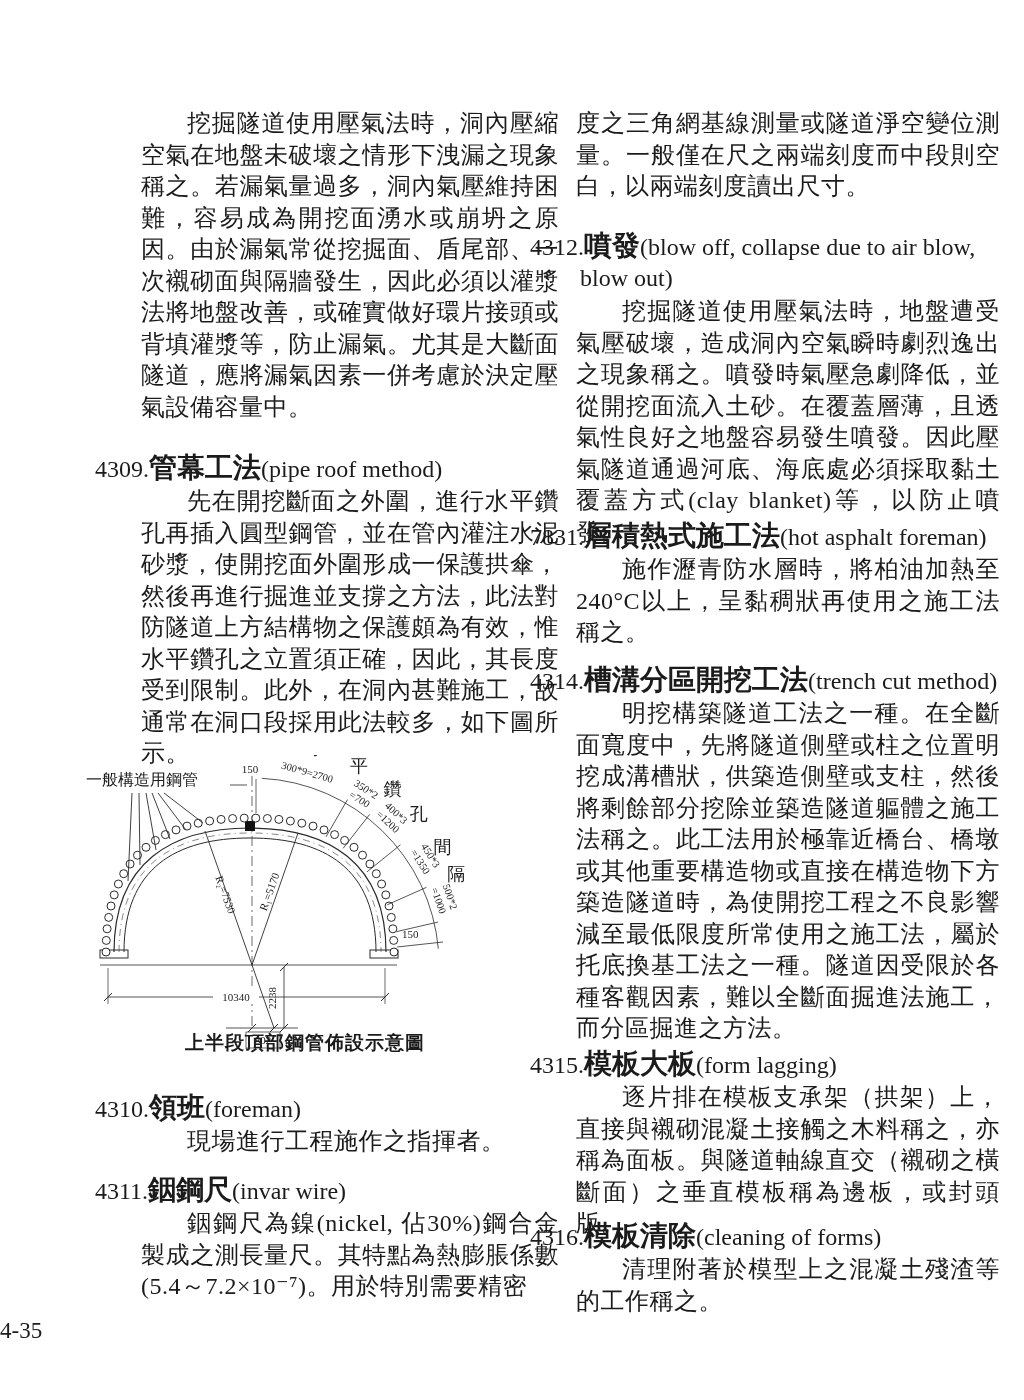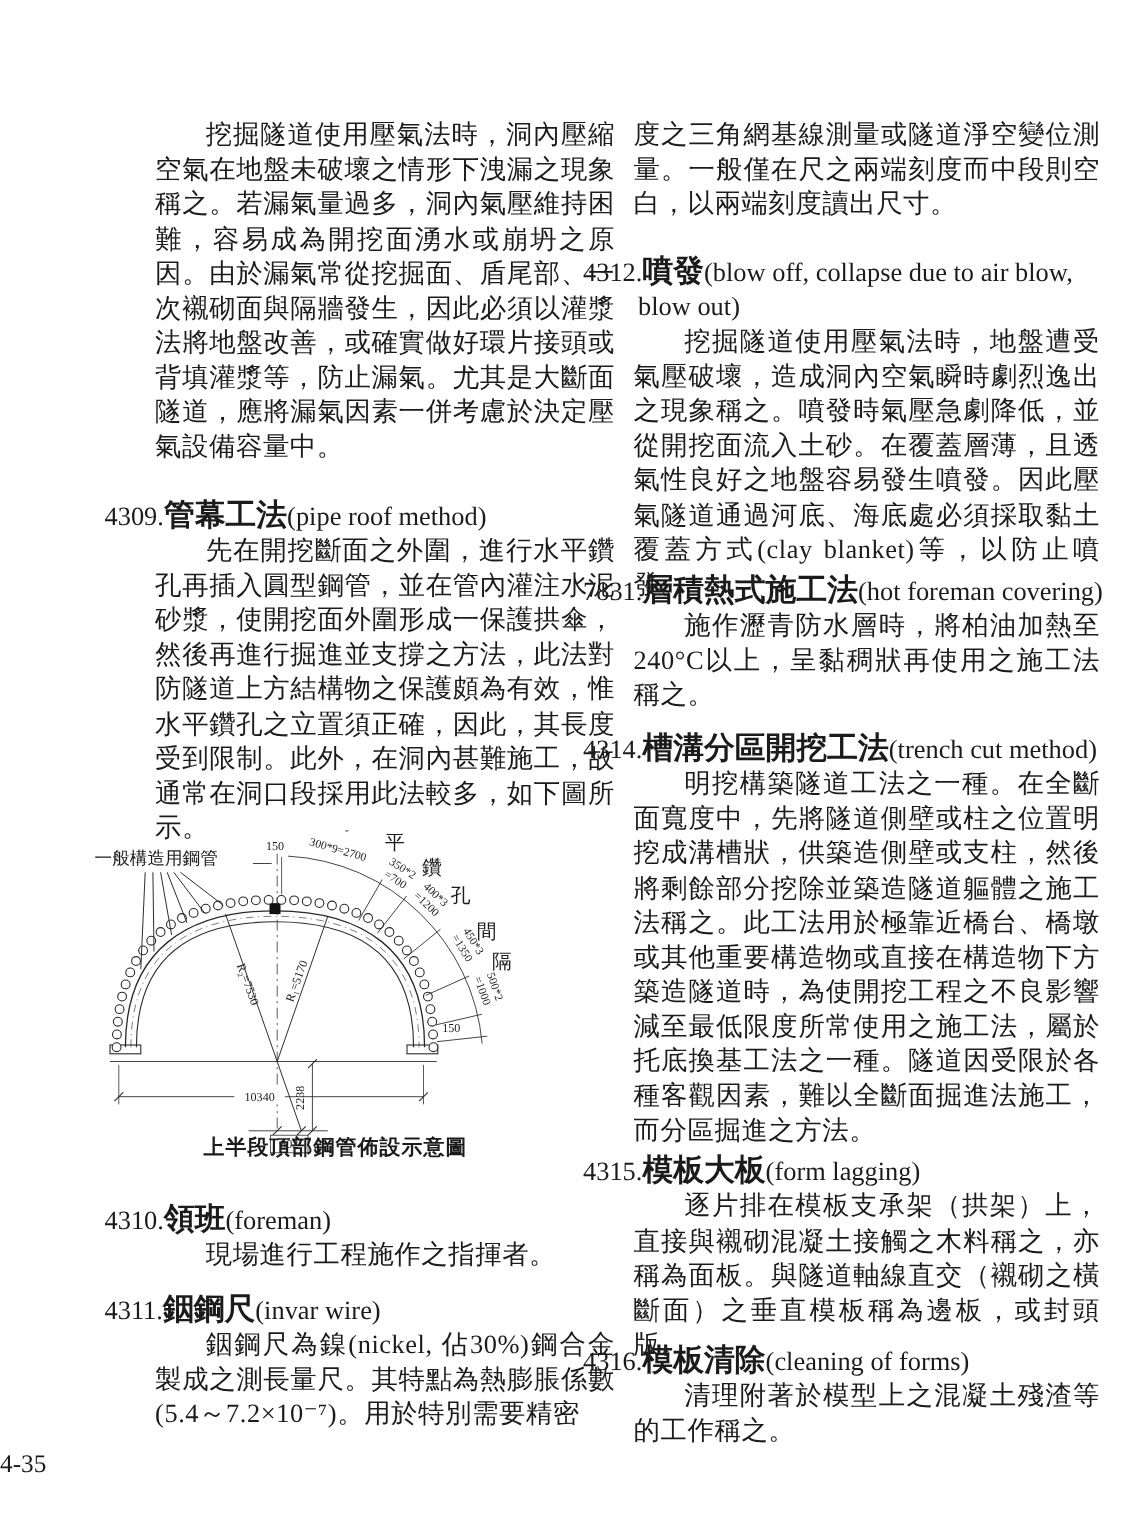--- a/index.html
+++ b/index.html
@@ -173,21 +173,21 @@
   <div class="entry-body lcol" style="top:1126px">現場進行工程施作之指揮者。</div>
 
   <div class="entry-head lcol" style="top:1174px"><span>4311.</span><span class="term">銦鋼尺</span><span class="eng">(invar wire)</span></div>
   <div class="entry-body lcol" style="top:1208px">銦鋼尺為鎳(nickel, 佔30%)鋼合金製成之測長量尺。其特點為熱膨脹係數(5.4～7.2×10⁻⁷)。用於特別需要精密</div>
 
   <div class="entry-body rcol no-indent" style="top:108px">度之三角網基線測量或隧道淨空變位測量。一般僅在尺之兩端刻度而中段則空白，以兩端刻度讀出尺寸。</div>
 
   <div class="entry-head rcol" style="top:230px"><span>4312.</span><span class="term">噴發</span><span class="eng">(blow off, collapse due to air blow, blow out)</span></div>
   <div class="entry-body rcol" style="top:296px">挖掘隧道使用壓氣法時，地盤遭受氣壓破壞，造成洞內空氣瞬時劇烈逸出之現象稱之。噴發時氣壓急劇降低，並從開挖面流入土砂。在覆蓋層薄，且透氣性良好之地盤容易發生噴發。因此壓氣隧道通過河底、海底處必須採取黏土覆蓋方式(clay blanket)等，以防止噴發。</div>
 
-  <div class="entry-head rcol" style="top:520px"><span>7831.</span><span class="term">層積熱式施工法</span><span class="eng">(hot foreman covering)</span></div>
+  <div class="entry-head rcol" style="top:520px"><span>7831.</span><span class="term">層積熱式施工法</span><span class="eng">(hot asphalt foreman)</span></div>
   <div class="entry-body rcol" style="top:554px">施作瀝青防水層時，將柏油加熱至240°C以上，呈黏稠狀再使用之施工法稱之。</div>
 
   <div class="entry-head rcol" style="top:664px"><span>4314.</span><span class="term">槽溝分區開挖工法</span><span class="eng">(trench cut method)</span></div>
   <div class="entry-body rcol" style="top:698px">明挖構築隧道工法之一種。在全斷面寬度中，先將隧道側壁或柱之位置明挖成溝槽狀，供築造側壁或支柱，然後將剩餘部分挖除並築造隧道軀體之施工法稱之。此工法用於極靠近橋台、橋墩或其他重要構造物或直接在構造物下方築造隧道時，為使開挖工程之不良影響減至最低限度所常使用之施工法，屬於托底換基工法之一種。隧道因受限於各種客觀因素，難以全斷面掘進法施工，而分區掘進之方法。</div>
 
   <div class="entry-head rcol" style="top:1048px"><span>4315.</span><span class="term">模板大板</span><span class="eng">(form lagging)</span></div>
   <div class="entry-body rcol" style="top:1082px">逐片排在模板支承架（拱架）上，直接與襯砌混凝土接觸之木料稱之，亦稱為面板。與隧道軸線直交（襯砌之橫斷面）之垂直模板稱為邊板，或封頭版。</div>
 
   <div class="entry-head rcol" style="top:1220px"><span>4316.</span><span class="term">模板清除</span><span class="eng">(cleaning of forms)</span></div>
   <div class="entry-body rcol" style="top:1254px">清理附著於模型上之混凝土殘渣等的工作稱之。</div>

